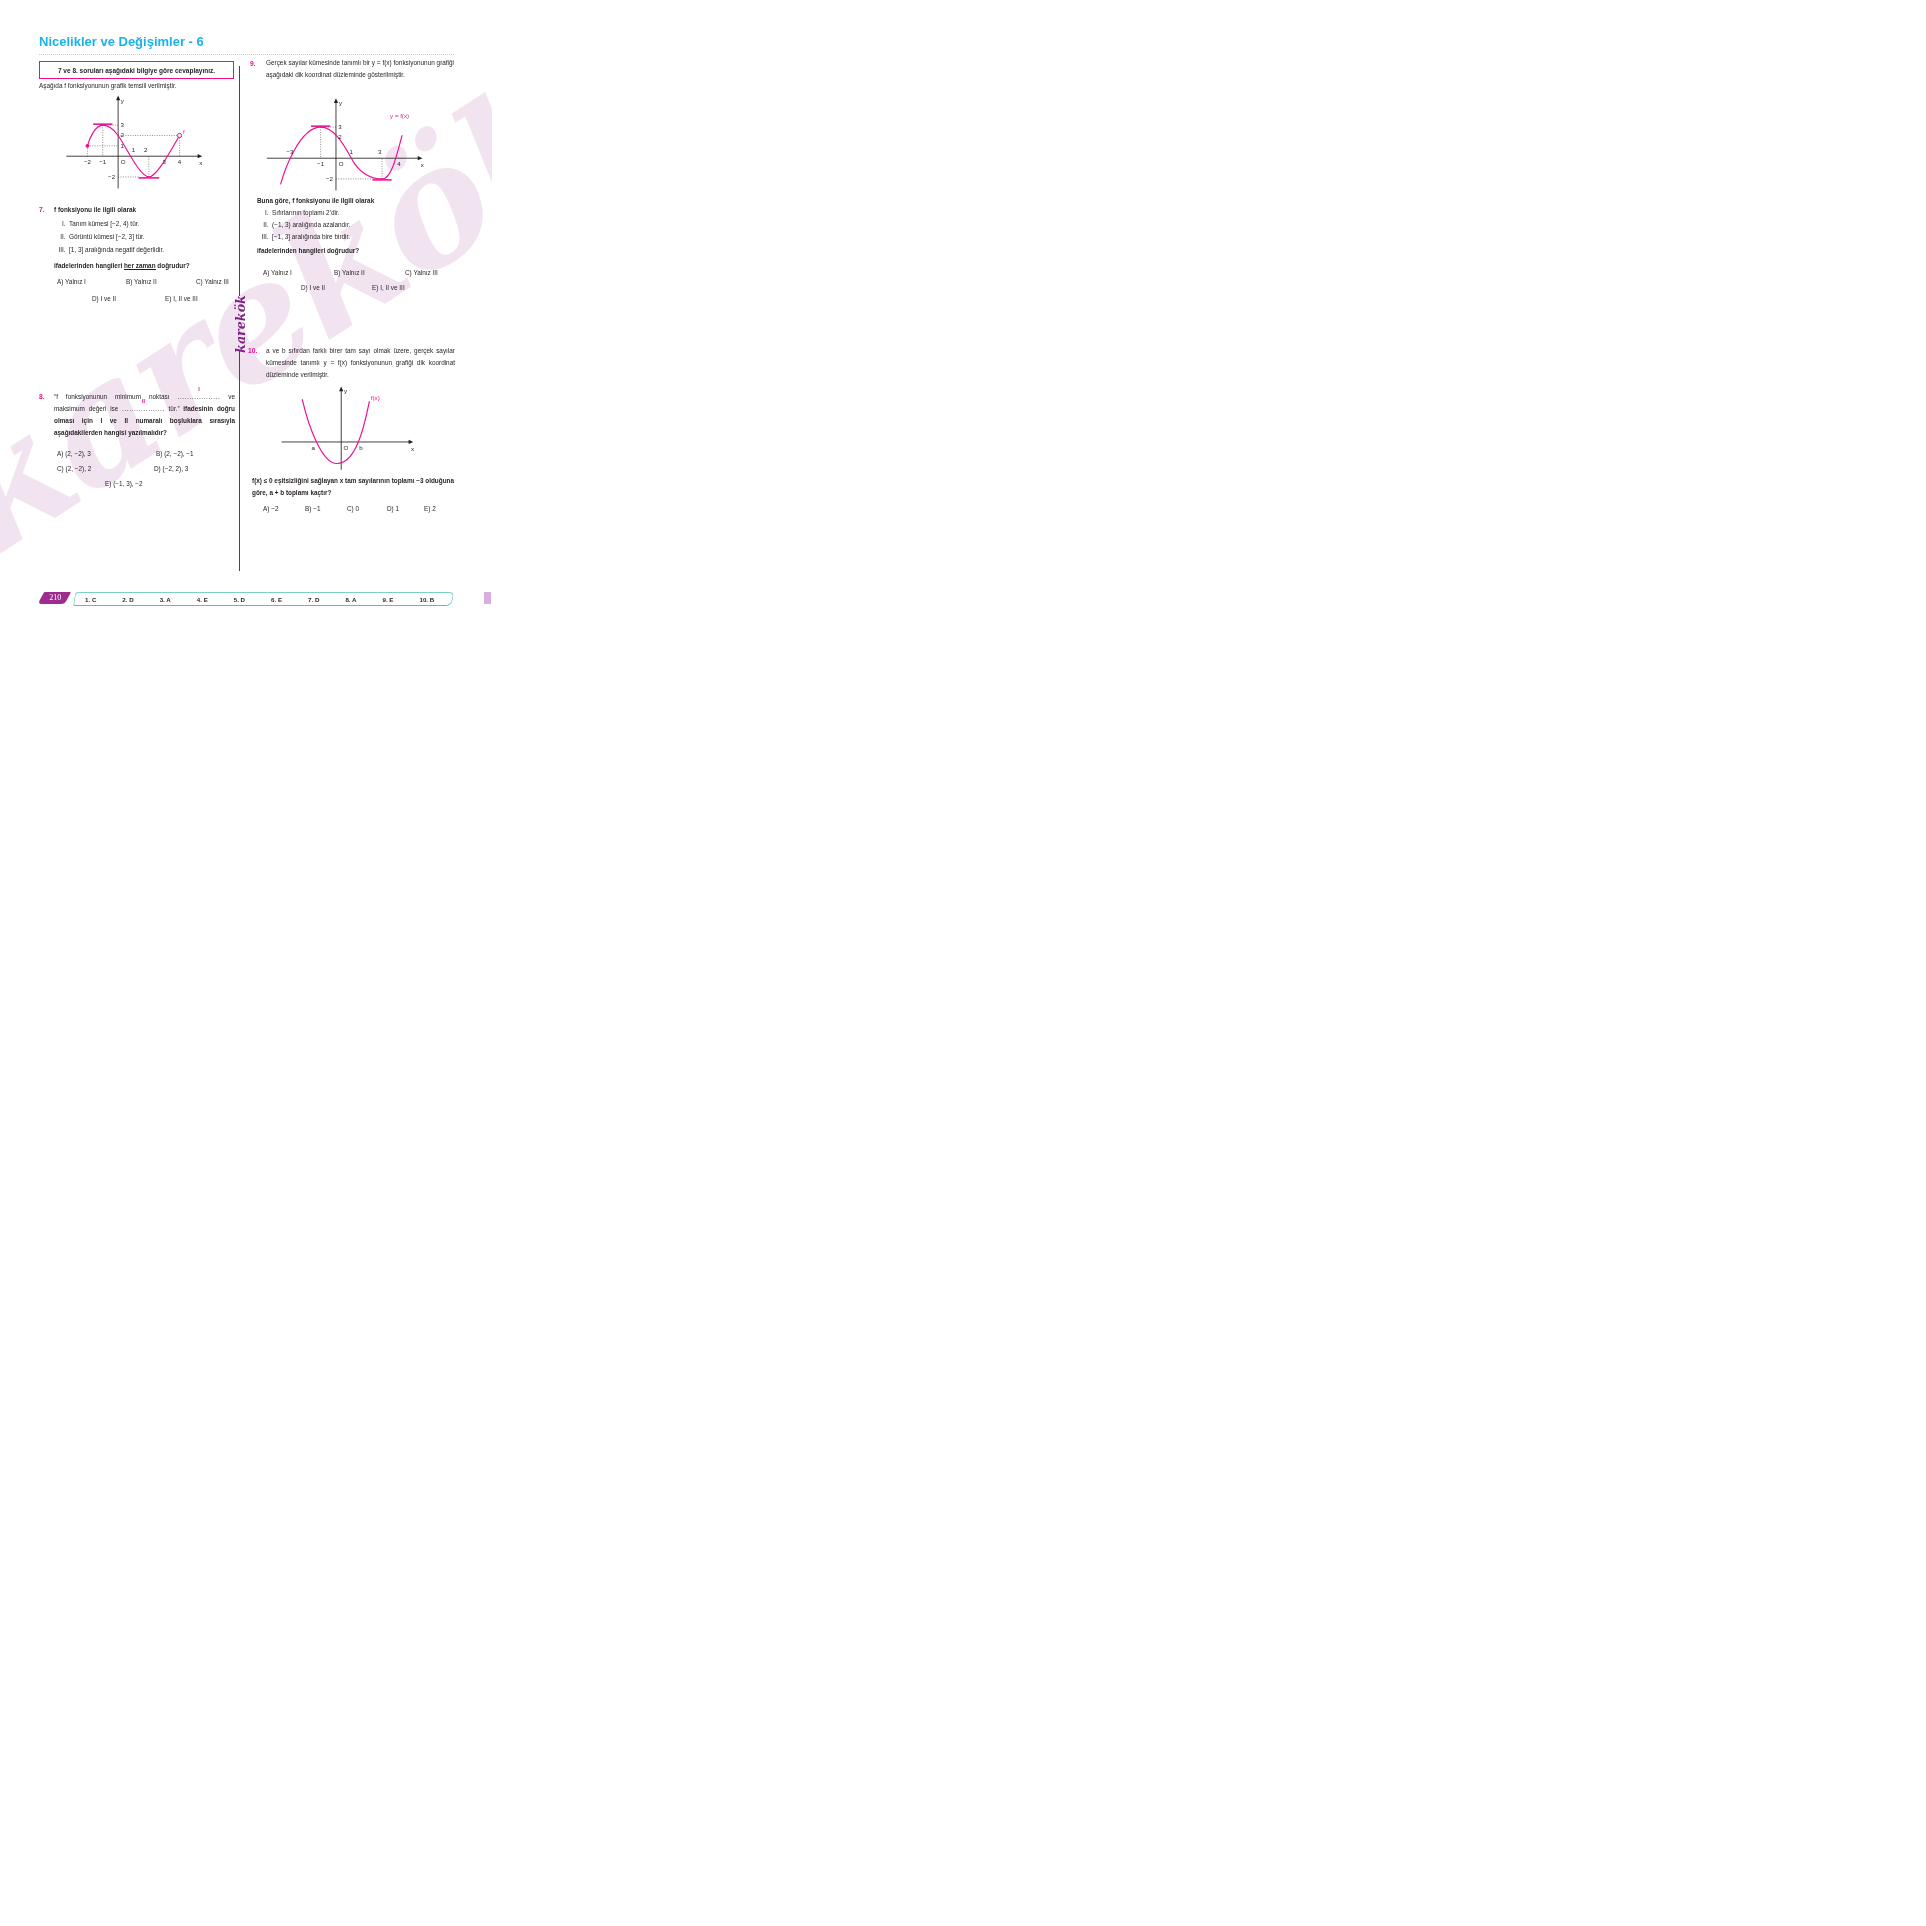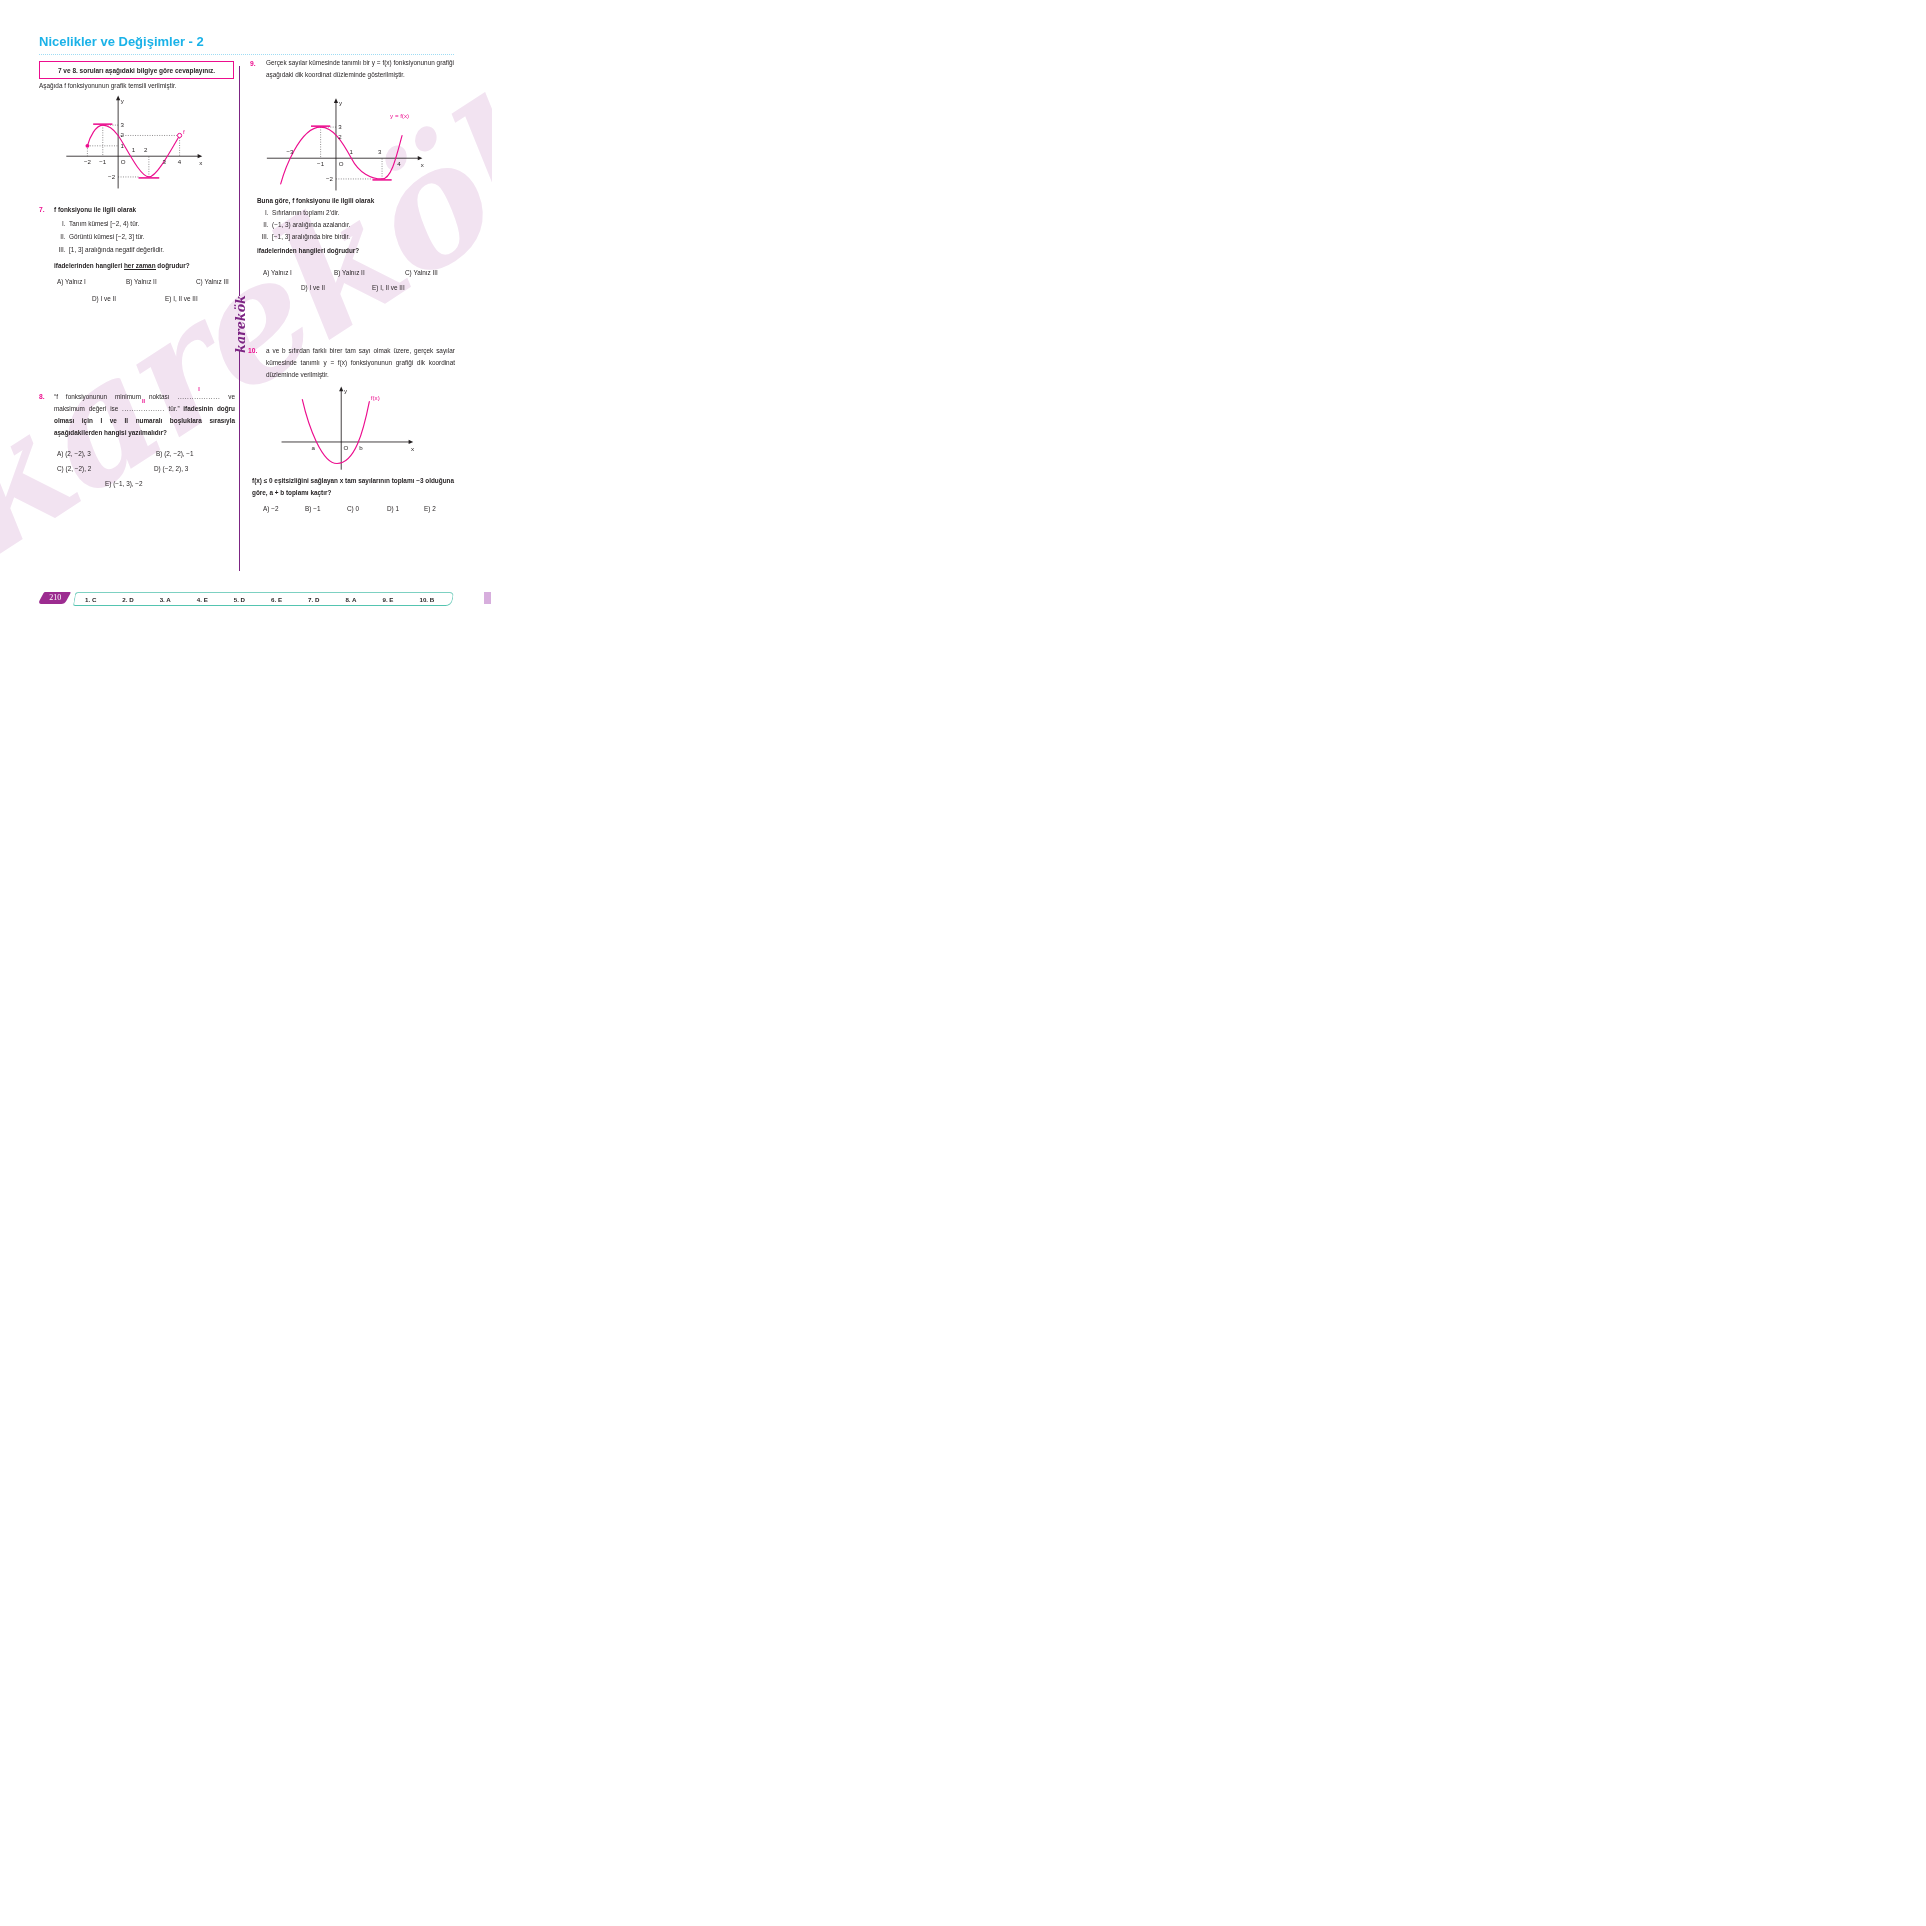--- a/index.html
+++ b/index.html
@@ -78,21 +78,21 @@
   }
   .edge-tab { left:484px; top:592px; width:7.3px; height:11.6px; background:#d7aedd; }
 </style>
 </head>
 <body>
 
 <div class="page">
 
   <div class="watermark">karekök</div>
 
-  <div class="layer page-title">Nicelikler ve Değişimler - 2</div>
+  <div class="layer page-title">Nicelikler ve Değişimler - 6</div>
   <div class="layer dotted-rule"></div>
 
   <div class="layer divider-seg" style="left:239px; top:66px; height:230px;"></div>
   <div class="layer divider-label">karekök</div>
   <div class="layer divider-seg" style="left:239px; top:351px; height:220px;"></div>
 
   <div class="layer info-box">
     <span>7 ve 8. soruları aşağıdaki bilgiye göre cevaplayınız.</span>
   </div>
   <div class="layer body-text" style="left:39px; top:82px;">Aşağıda f fonksiyonunun grafik temsili verilmiştir.</div>

